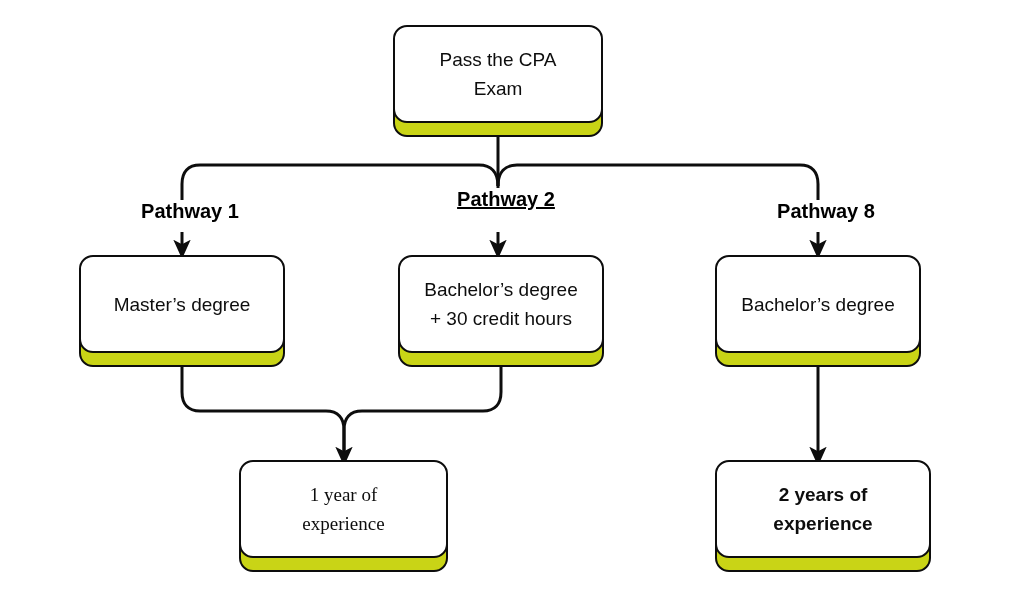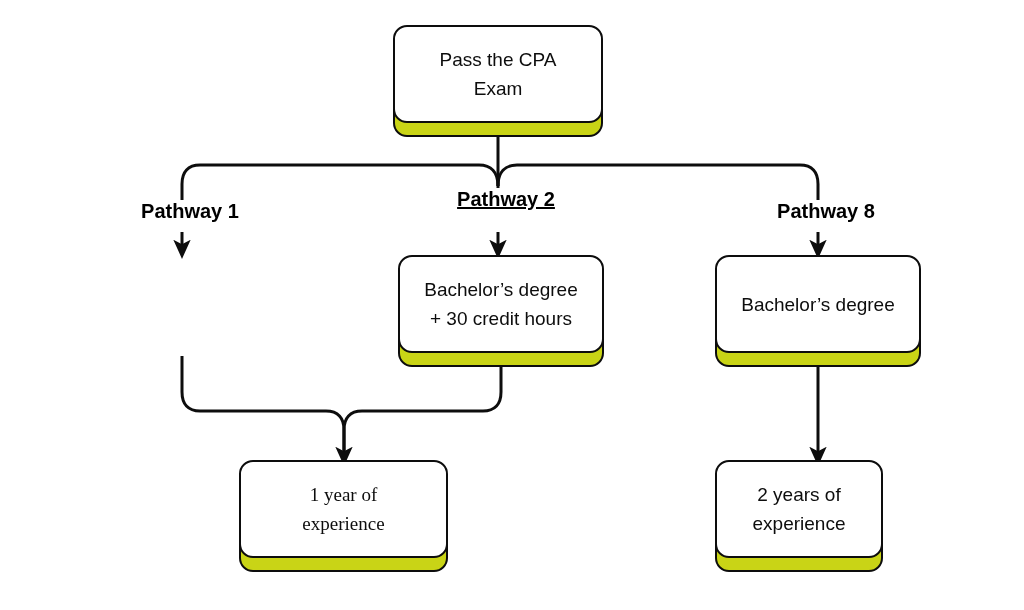--- a/index.html
+++ b/index.html
@@ -122,20 +122,26 @@
     <div class="node-body">
       <span class="node-label">Pass the CPA
 Exam</span>
     </div>
   </div>
 
   <div class="pathway-label" style="left:82px; top:200px; width:200px;">Pathway 1</div>
   <div class="pathway-label" style="left:398px; top:188px; width:200px;text-decoration:underline;">Pathway 2</div>
   <div class="pathway-label" style="left:718px; top:200px; width:200px;">Pathway 8</div>
 
+  <div class="node" style="left:79px; top:255px; width:206px; height:98px;">
+    <div class="node-shadow"></div>
+    <div class="node-body">
+      <span class="node-label">Master’s degree</span>
+    </div>
+  </div>
 
   <div class="node" style="left:398px; top:255px; width:206px; height:98px;">
     <div class="node-shadow"></div>
     <div class="node-body">
       <span class="node-label">Bachelor’s degree
 + 30 credit hours</span>
     </div>
   </div>
 
   <div class="node" style="left:715px; top:255px; width:206px; height:98px;">
@@ -146,21 +152,21 @@
   </div>
 
   <div class="node" style="left:239px; top:460px; width:209px; height:98px;font-family:Liberation Serif, serif;">
     <div class="node-shadow"></div>
     <div class="node-body">
       <span class="node-label">1 year of
 experience</span>
     </div>
   </div>
 
-  <div class="node" style="left:715px; top:460px; width:168px; height:98px;">
+  <div class="node" style="left:715px; top:460px; width:216px; height:98px;font-weight:bold;">
     <div class="node-shadow"></div>
     <div class="node-body">
       <span class="node-label">2 years of
 experience</span>
     </div>
   </div>
 
 </div>
 
 </body></html>

